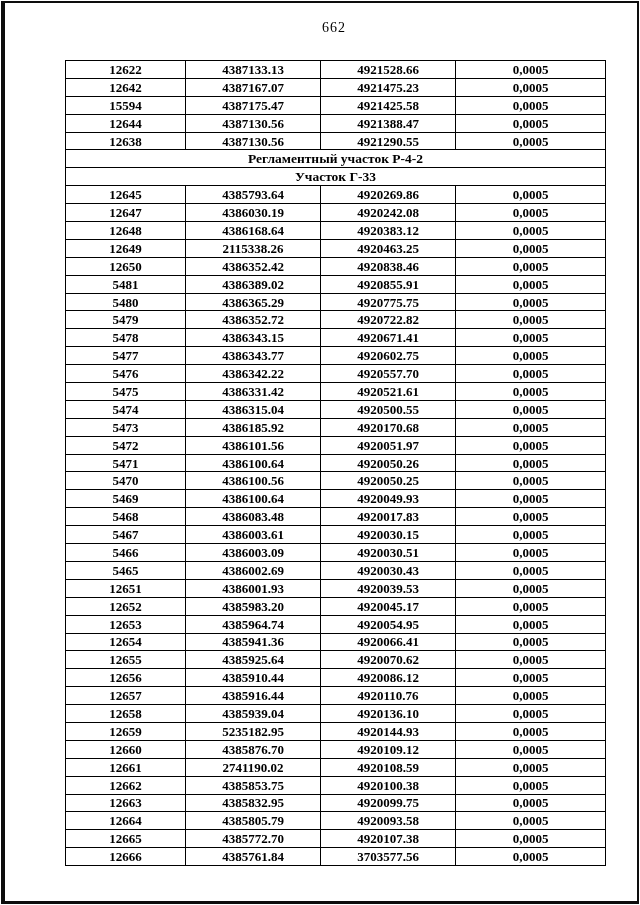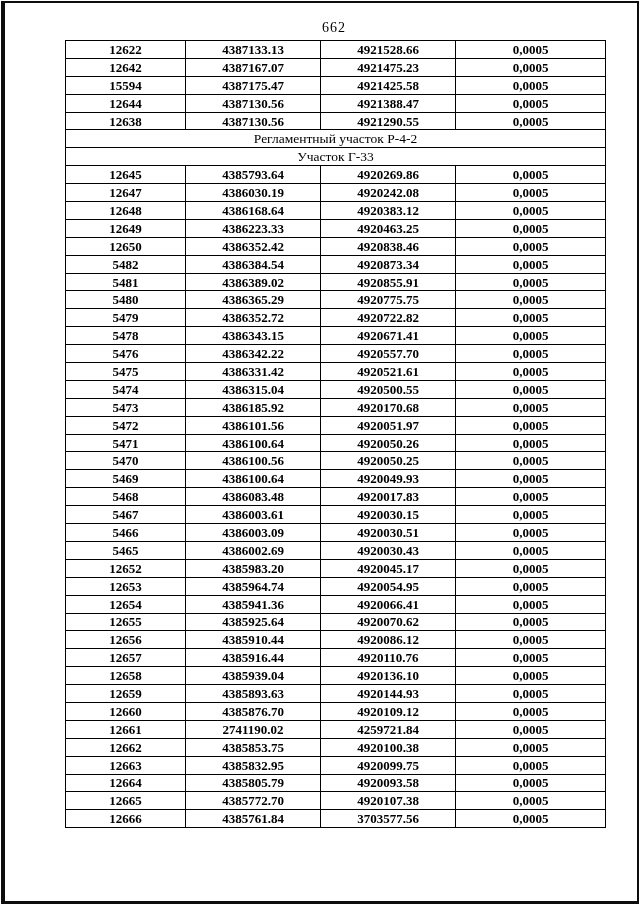--- a/index.html
+++ b/index.html
@@ -30,39 +30,39 @@
     left: 0;
     right: 0;
     text-align: center;
     transform: translateX(14px);
     font-size: 14px;
     letter-spacing: 1px;
   }
   table.coords-table {
     position: absolute;
     left: 65px;
-    top: 40px;
+    top: 60px;
     width: 540px;
     border-collapse: collapse;
     table-layout: fixed;
   }
   table.coords-table td {
     border: 1px solid #000;
     height: 16.9px;
     padding: 0 2px;
     font-size: 13px;
     font-weight: bold;
     text-align: center;
     vertical-align: middle;
     line-height: 1;
     white-space: nowrap;
     overflow: hidden;
   }
   table.coords-table td.section-cell {
-    font-weight: normal;
+    font-weight: bold;
     font-size: 13.5px;
   }
   col.c1 { width: 120px; }
   col.c2 { width: 135px; }
   col.c3 { width: 135px; }
   col.c4 { width: 150px; }
 </style>
 </head>
 <body>
 
@@ -127,37 +127,31 @@
         <td>0,0005</td>
       </tr>
       <tr>
         <td>12648</td>
         <td>4386168.64</td>
         <td>4920383.12</td>
         <td>0,0005</td>
       </tr>
       <tr>
         <td>12649</td>
-        <td>4386223.33</td>
+        <td>2115338.26</td>
         <td>4920463.25</td>
         <td>0,0005</td>
       </tr>
       <tr>
         <td>12650</td>
         <td>4386352.42</td>
         <td>4920838.46</td>
         <td>0,0005</td>
       </tr>
       <tr>
-        <td>5482</td>
-        <td>4386384.54</td>
-        <td>4920873.34</td>
-        <td>0,0005</td>
-      </tr>
-      <tr>
         <td>5481</td>
         <td>4386389.02</td>
         <td>4920855.91</td>
         <td>0,0005</td>
       </tr>
       <tr>
         <td>5480</td>
         <td>4386365.29</td>
         <td>4920775.75</td>
         <td>0,0005</td>
@@ -168,20 +162,26 @@
         <td>4920722.82</td>
         <td>0,0005</td>
       </tr>
       <tr>
         <td>5478</td>
         <td>4386343.15</td>
         <td>4920671.41</td>
         <td>0,0005</td>
       </tr>
       <tr>
+        <td>5477</td>
+        <td>4386343.77</td>
+        <td>4920602.75</td>
+        <td>0,0005</td>
+      </tr>
+      <tr>
         <td>5476</td>
         <td>4386342.22</td>
         <td>4920557.70</td>
         <td>0,0005</td>
       </tr>
       <tr>
         <td>5475</td>
         <td>4386331.42</td>
         <td>4920521.61</td>
         <td>0,0005</td>
@@ -240,20 +240,26 @@
         <td>4920030.51</td>
         <td>0,0005</td>
       </tr>
       <tr>
         <td>5465</td>
         <td>4386002.69</td>
         <td>4920030.43</td>
         <td>0,0005</td>
       </tr>
       <tr>
+        <td>12651</td>
+        <td>4386001.93</td>
+        <td>4920039.53</td>
+        <td>0,0005</td>
+      </tr>
+      <tr>
         <td>12652</td>
         <td>4385983.20</td>
         <td>4920045.17</td>
         <td>0,0005</td>
       </tr>
       <tr>
         <td>12653</td>
         <td>4385964.74</td>
         <td>4920054.95</td>
         <td>0,0005</td>
@@ -283,34 +289,34 @@
         <td>0,0005</td>
       </tr>
       <tr>
         <td>12658</td>
         <td>4385939.04</td>
         <td>4920136.10</td>
         <td>0,0005</td>
       </tr>
       <tr>
         <td>12659</td>
-        <td>4385893.63</td>
+        <td>5235182.95</td>
         <td>4920144.93</td>
         <td>0,0005</td>
       </tr>
       <tr>
         <td>12660</td>
         <td>4385876.70</td>
         <td>4920109.12</td>
         <td>0,0005</td>
       </tr>
       <tr>
         <td>12661</td>
         <td>2741190.02</td>
-        <td>4259721.84</td>
+        <td>4920108.59</td>
         <td>0,0005</td>
       </tr>
       <tr>
         <td>12662</td>
         <td>4385853.75</td>
         <td>4920100.38</td>
         <td>0,0005</td>
       </tr>
       <tr>
         <td>12663</td>

